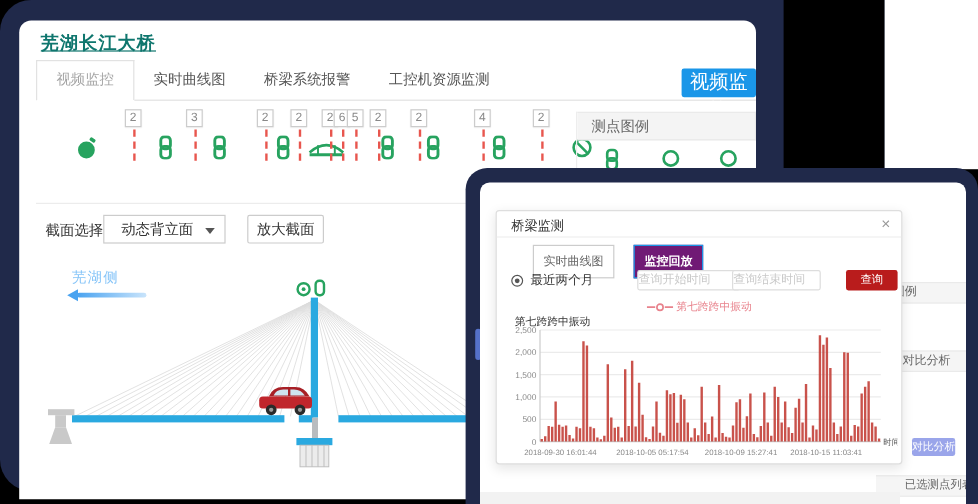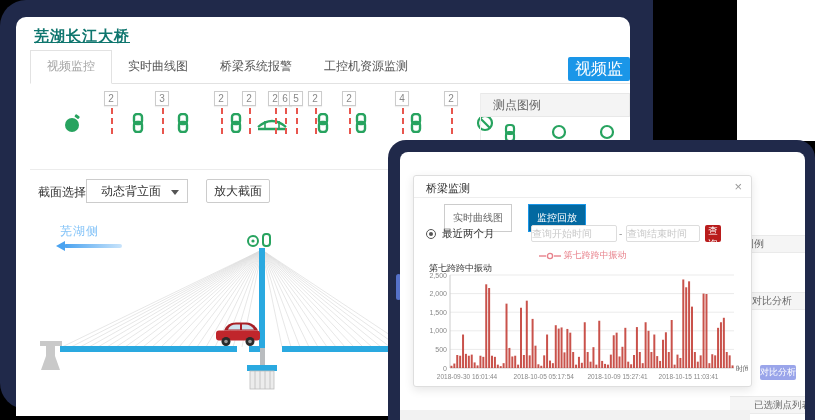--- a/index.html
+++ b/index.html
@@ -78,31 +78,31 @@
   .sb-band { position:absolute; background:#f2f2f2; }
 
   
   .dialog { position:absolute; left:13px; top:23px; width:339px; height:212px; background:#fff;
     border:1px solid #dedede; border-radius:3px; box-shadow:0 3px 10px rgba(0,0,0,.10); }
   .dlg-head { position:relative; height:22px; border-bottom:1px solid #eee; }
   .dlg-title { position:absolute; left:12px; top:5px; font-size:11px; color:#333; }
   .dlg-close { position:absolute; right:9px; top:3px; font-size:13px; color:#999; cursor:pointer; }
   .dlg-tabs { position:absolute; left:14px; top:28px; display:flex; }
   .dtab { font-size:10px; padding:6px 8px; border:1px solid #ccc; color:#666; background:#fff; cursor:pointer;margin-left:16px; }
-  .dtab.active { background:#0369a1; border-color:#1a96e8; color:#fff; }
+  .dtab.active { background:#701a75; border-color:#1a96e8; color:#fff;font-weight:bold; }
   .radio { position:absolute; left:12px; top:53px; width:10px; height:10px; border:1px solid #555;
     border-radius:50%; cursor:pointer; }
   .radio::after { content:""; position:absolute; left:2px; top:2px; width:4px; height:4px;
     border-radius:50%; background:#555; }
   .radio-label { position:absolute; left:28px; top:51px; font-size:10.5px; color:#333; }
   .q-input { position:absolute; top:49px; height:17px; border:1px solid #ddd; border-radius:2px;
     font-size:10px; color:#666; padding:0 0; }
   .q-input::placeholder { color:#c9c9c9; }
   .q-sep { position:absolute; left:205px; top:52px; font-size:10px; color:#999; }
-  .q-btn { position:absolute; left:291px; top:49px; width:16px; height:17px; background:#b91c1c;
+  .q-btn { position:absolute; left:291px; top:49px; width:43px; height:17px; background:#b91c1c;
     color:#fff; font-size:9.5px; border:none; border-radius:2px; cursor:pointer; }
   .chart-legend { position:absolute; left:0; top:73px; width:100%; text-align:center;
     font-size:9px; color:#e8828c; }
   .cl-glyph { display:inline-block; vertical-align:middle; margin-right:3px; }
   .chart-title { position:absolute; left:15px; top:86px; font-size:9px; color:#333; }
   .chart-svg { position:absolute; left:6px; top:95px; }
 </style>
 </head>
 <body>
 
@@ -317,21 +317,21 @@
         </div>
         <div class="dlg-tabs" id="dlg-tabs">
             <div class="dtab">实时曲线图</div>
             <div class="dtab active">监控回放</div>
           </div>
 
         <span class="radio"></span>
         <span class="radio-label">最近两个月</span>
         <input class="q-input" style="left: 117px; width: 86px;" placeholder="查询开始时间">
         <span class="q-sep">-</span>
-        <input class="q-input" style="left: 212px; width: 74px;" placeholder="查询结束时间">
+        <input class="q-input" style="left: 196px; width: 74px;" placeholder="查询结束时间">
         <button class="q-btn">查询</button>
 
         <div class="chart-legend">
           <svg class="cl-glyph" width="22" height="8">
             <line x1="0" y1="4" x2="7" y2="4" stroke="#e8828c" stroke-width="1.4"></line>
             <circle cx="11" cy="4" r="2.6" fill="#fff" stroke="#e8828c" stroke-width="1.4"></circle>
             <line x1="15" y1="4" x2="22" y2="4" stroke="#e8828c" stroke-width="1.4"></line>
           </svg><span>第七跨跨中振动</span>
         </div>
         <div class="chart-title">第七跨跨中振动</div>

